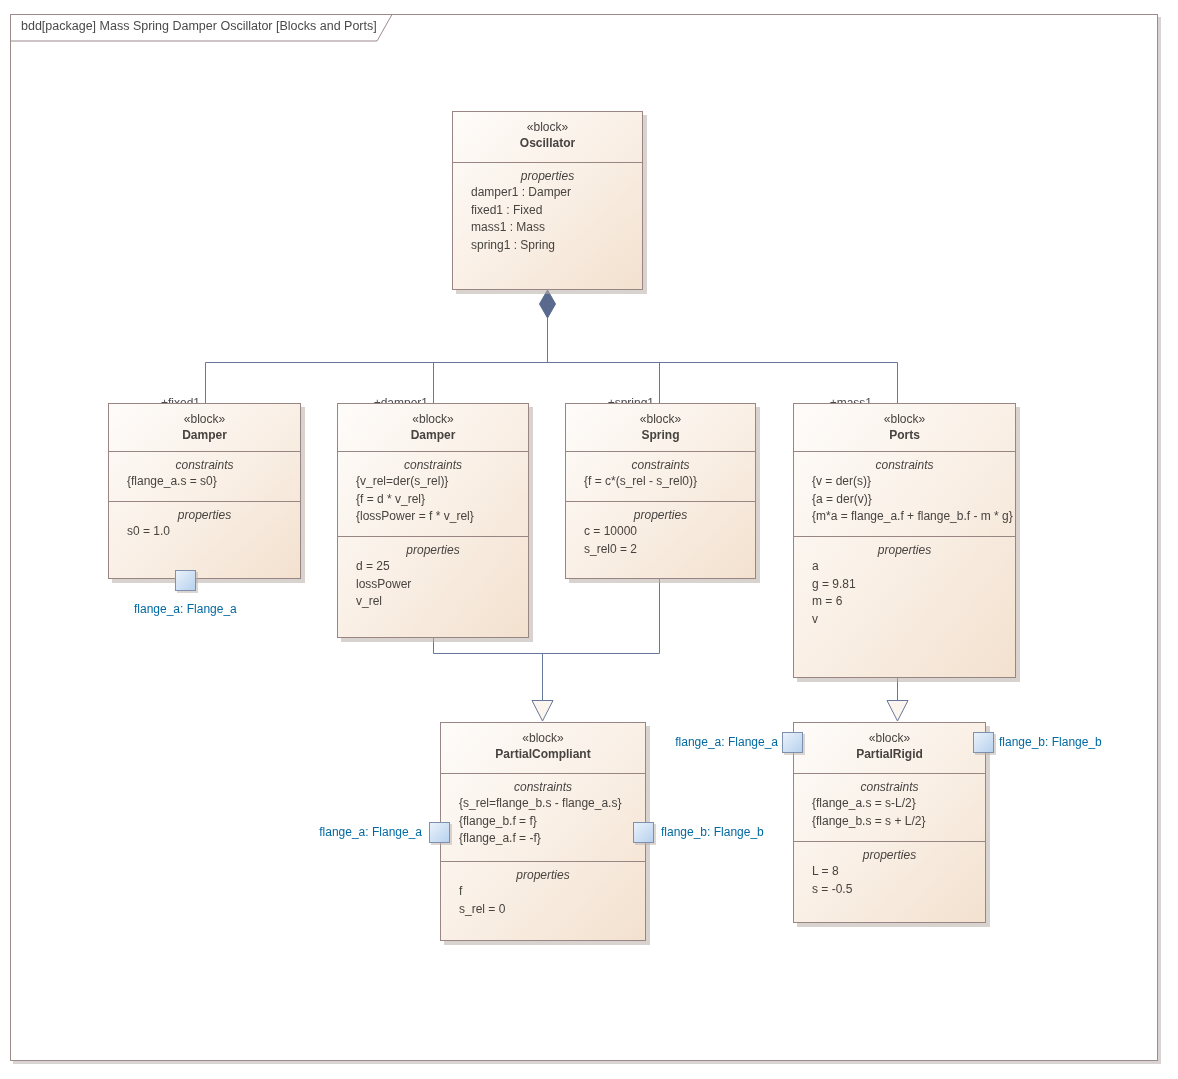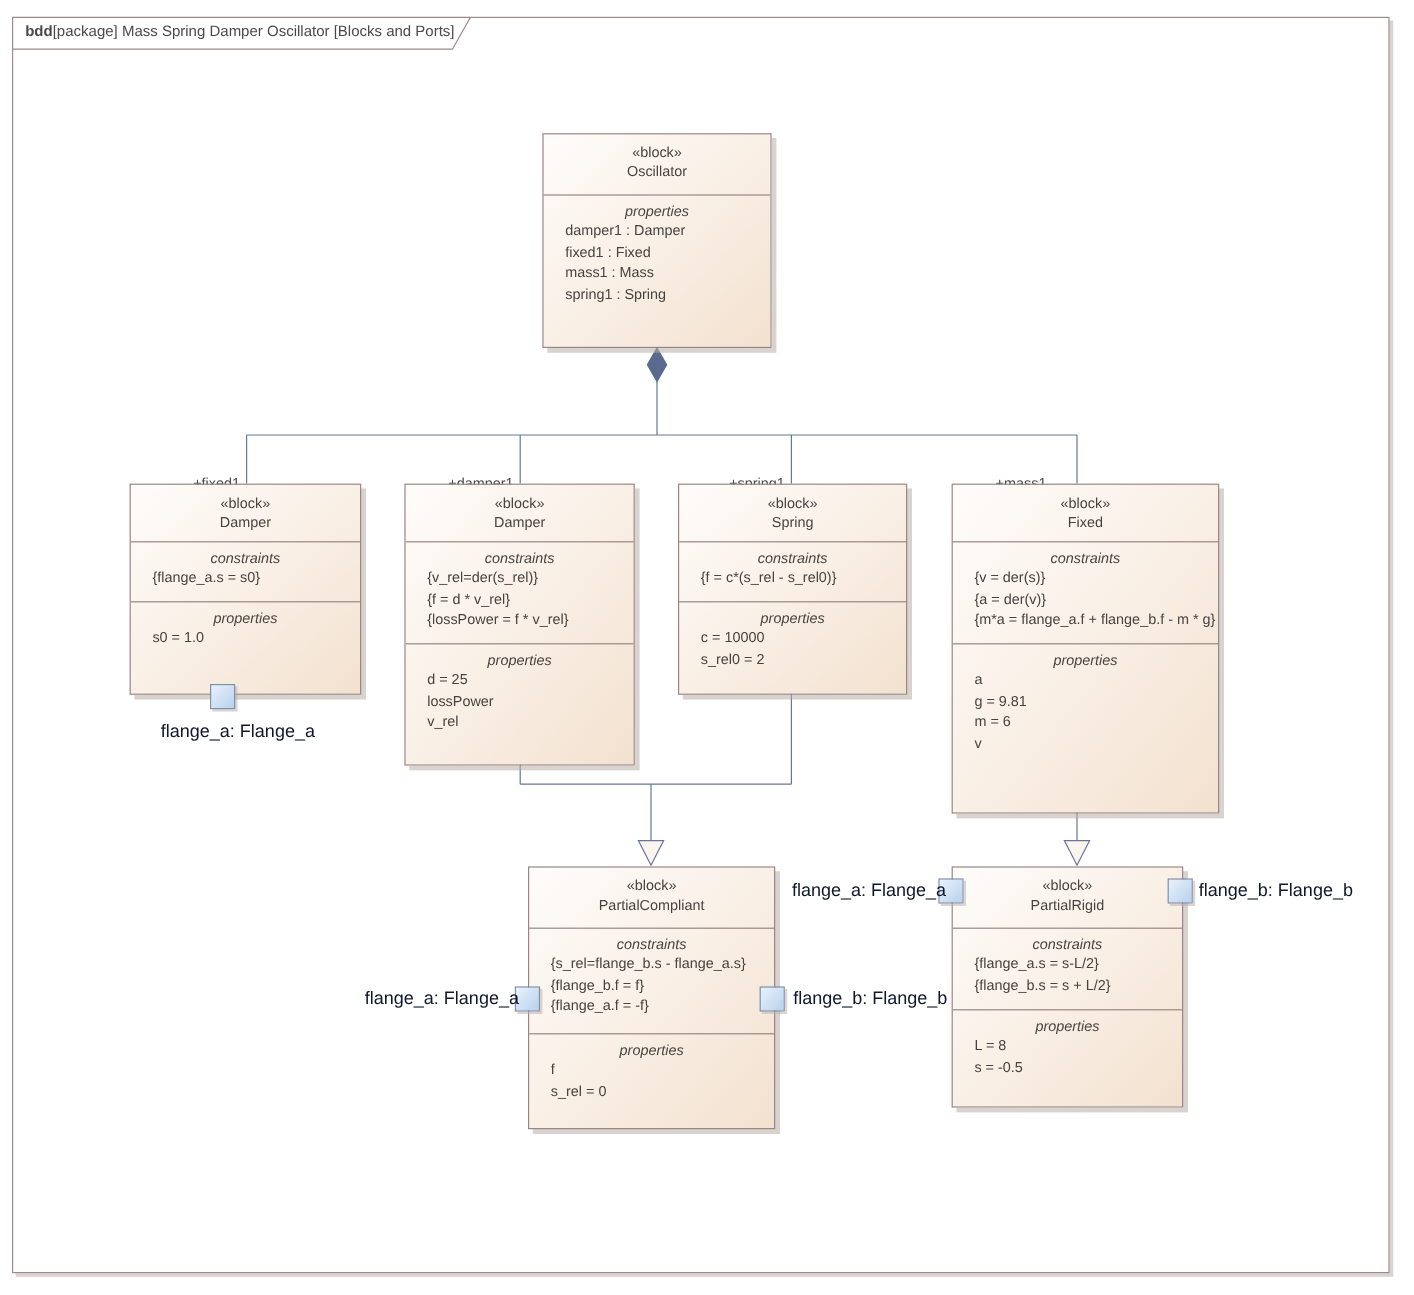--- a/index.html
+++ b/index.html
@@ -5,39 +5,39 @@
   html,body{margin:0;padding:0;background:#fff;}
   body{font-family:"Liberation Sans",sans-serif;color:#474340;}
   #page{position:relative;width:1178px;height:1079px;background:#fff;overflow:hidden;}
 
   
   .frame{position:absolute;left:10px;top:14px;width:1146px;height:1045px;
          background:#fff;border:1px solid #9b8b8b;
          box-shadow:3px 3px 0 rgba(180,170,168,0.5);}
   .tab{position:absolute;left:10px;top:14px;width:400px;height:28px;}
   .tab-title{position:absolute;left:21px;top:19px;font-size:12.5px;color:#4a4a4a;white-space:nowrap;}
-  .tab-title b{font-weight:bold;}
+  .tab-title b{font-weight:normal;}
 
   
   .block{position:absolute;border:1px solid #9a8585;
          background:linear-gradient(to bottom right,#fefcfa 0%,#faf1e8 45%,#f3e1cf 100%);
          box-shadow:4px 4px 0 rgba(186,174,168,0.55);
          display:flex;flex-direction:column;font-size:12px;}
   .block-header{text-align:center;padding-top:7px;box-sizing:border-box;}
   .stereotype{line-height:16px;}
-  .block-name{font-weight:normal;line-height:17px;}
+  .block-name{font-weight:bold;line-height:17px;}
   .compartment{border-top:1px solid #9a8585;box-sizing:border-box;overflow:hidden;}
   .comp-label{font-style:italic;text-align:center;line-height:16px;margin-top:5px;}
   .comp-line{line-height:17.5px;padding-left:18px;white-space:nowrap;}
 
   
   .port{position:absolute;width:21px;height:21px;border:1px solid #7d90ac;
         background:linear-gradient(135deg,#eaf2fb 0%,#b7d1ee 100%);
         box-shadow:2px 2px 0 rgba(186,174,168,0.5);box-sizing:border-box;}
-  .port-label{position:absolute;font-size:15px;color:#0f172a;white-space:nowrap;line-height:15px;}
+  .port-label{position:absolute;font-size:12px;color:#0369a1;white-space:nowrap;line-height:15px;}
 
   
   .role-label{position:absolute;font-size:12px;color:#4a4a4a;text-align:right;line-height:15px;margin-top:20px;}
 
   svg.connectors{position:absolute;left:0;top:0;pointer-events:none;}
 </style>
 </head>
 <body>
 
 <div id="page">
@@ -130,21 +130,21 @@
     <div class="compartment" style="flex:1;">
       <div class="comp-label">properties</div>
       <div class="comp-line">c = 10000</div>
       <div class="comp-line">s_rel0 = 2</div>
     </div>
   </div>
 
   <div class="block" style="left:793px;top:403px;width:221px;height:273px;">
     <div class="block-header" style="height:47px;">
       <div class="stereotype">«block»</div>
-      <div class="block-name">Fixed</div>
+      <div class="block-name">Ports</div>
     </div>
     <div class="compartment" style="height:85px;">
       <div class="comp-label">constraints</div>
       <div class="comp-line">{v = der(s)}</div>
       <div class="comp-line">{a = der(v)}</div>
       <div class="comp-line">{m*a = flange_a.f + flange_b.f - m * g}</div>
     </div>
     <div class="compartment" style="flex:1;">
       <div class="comp-label">properties</div>
       <div class="comp-line">a</div>

